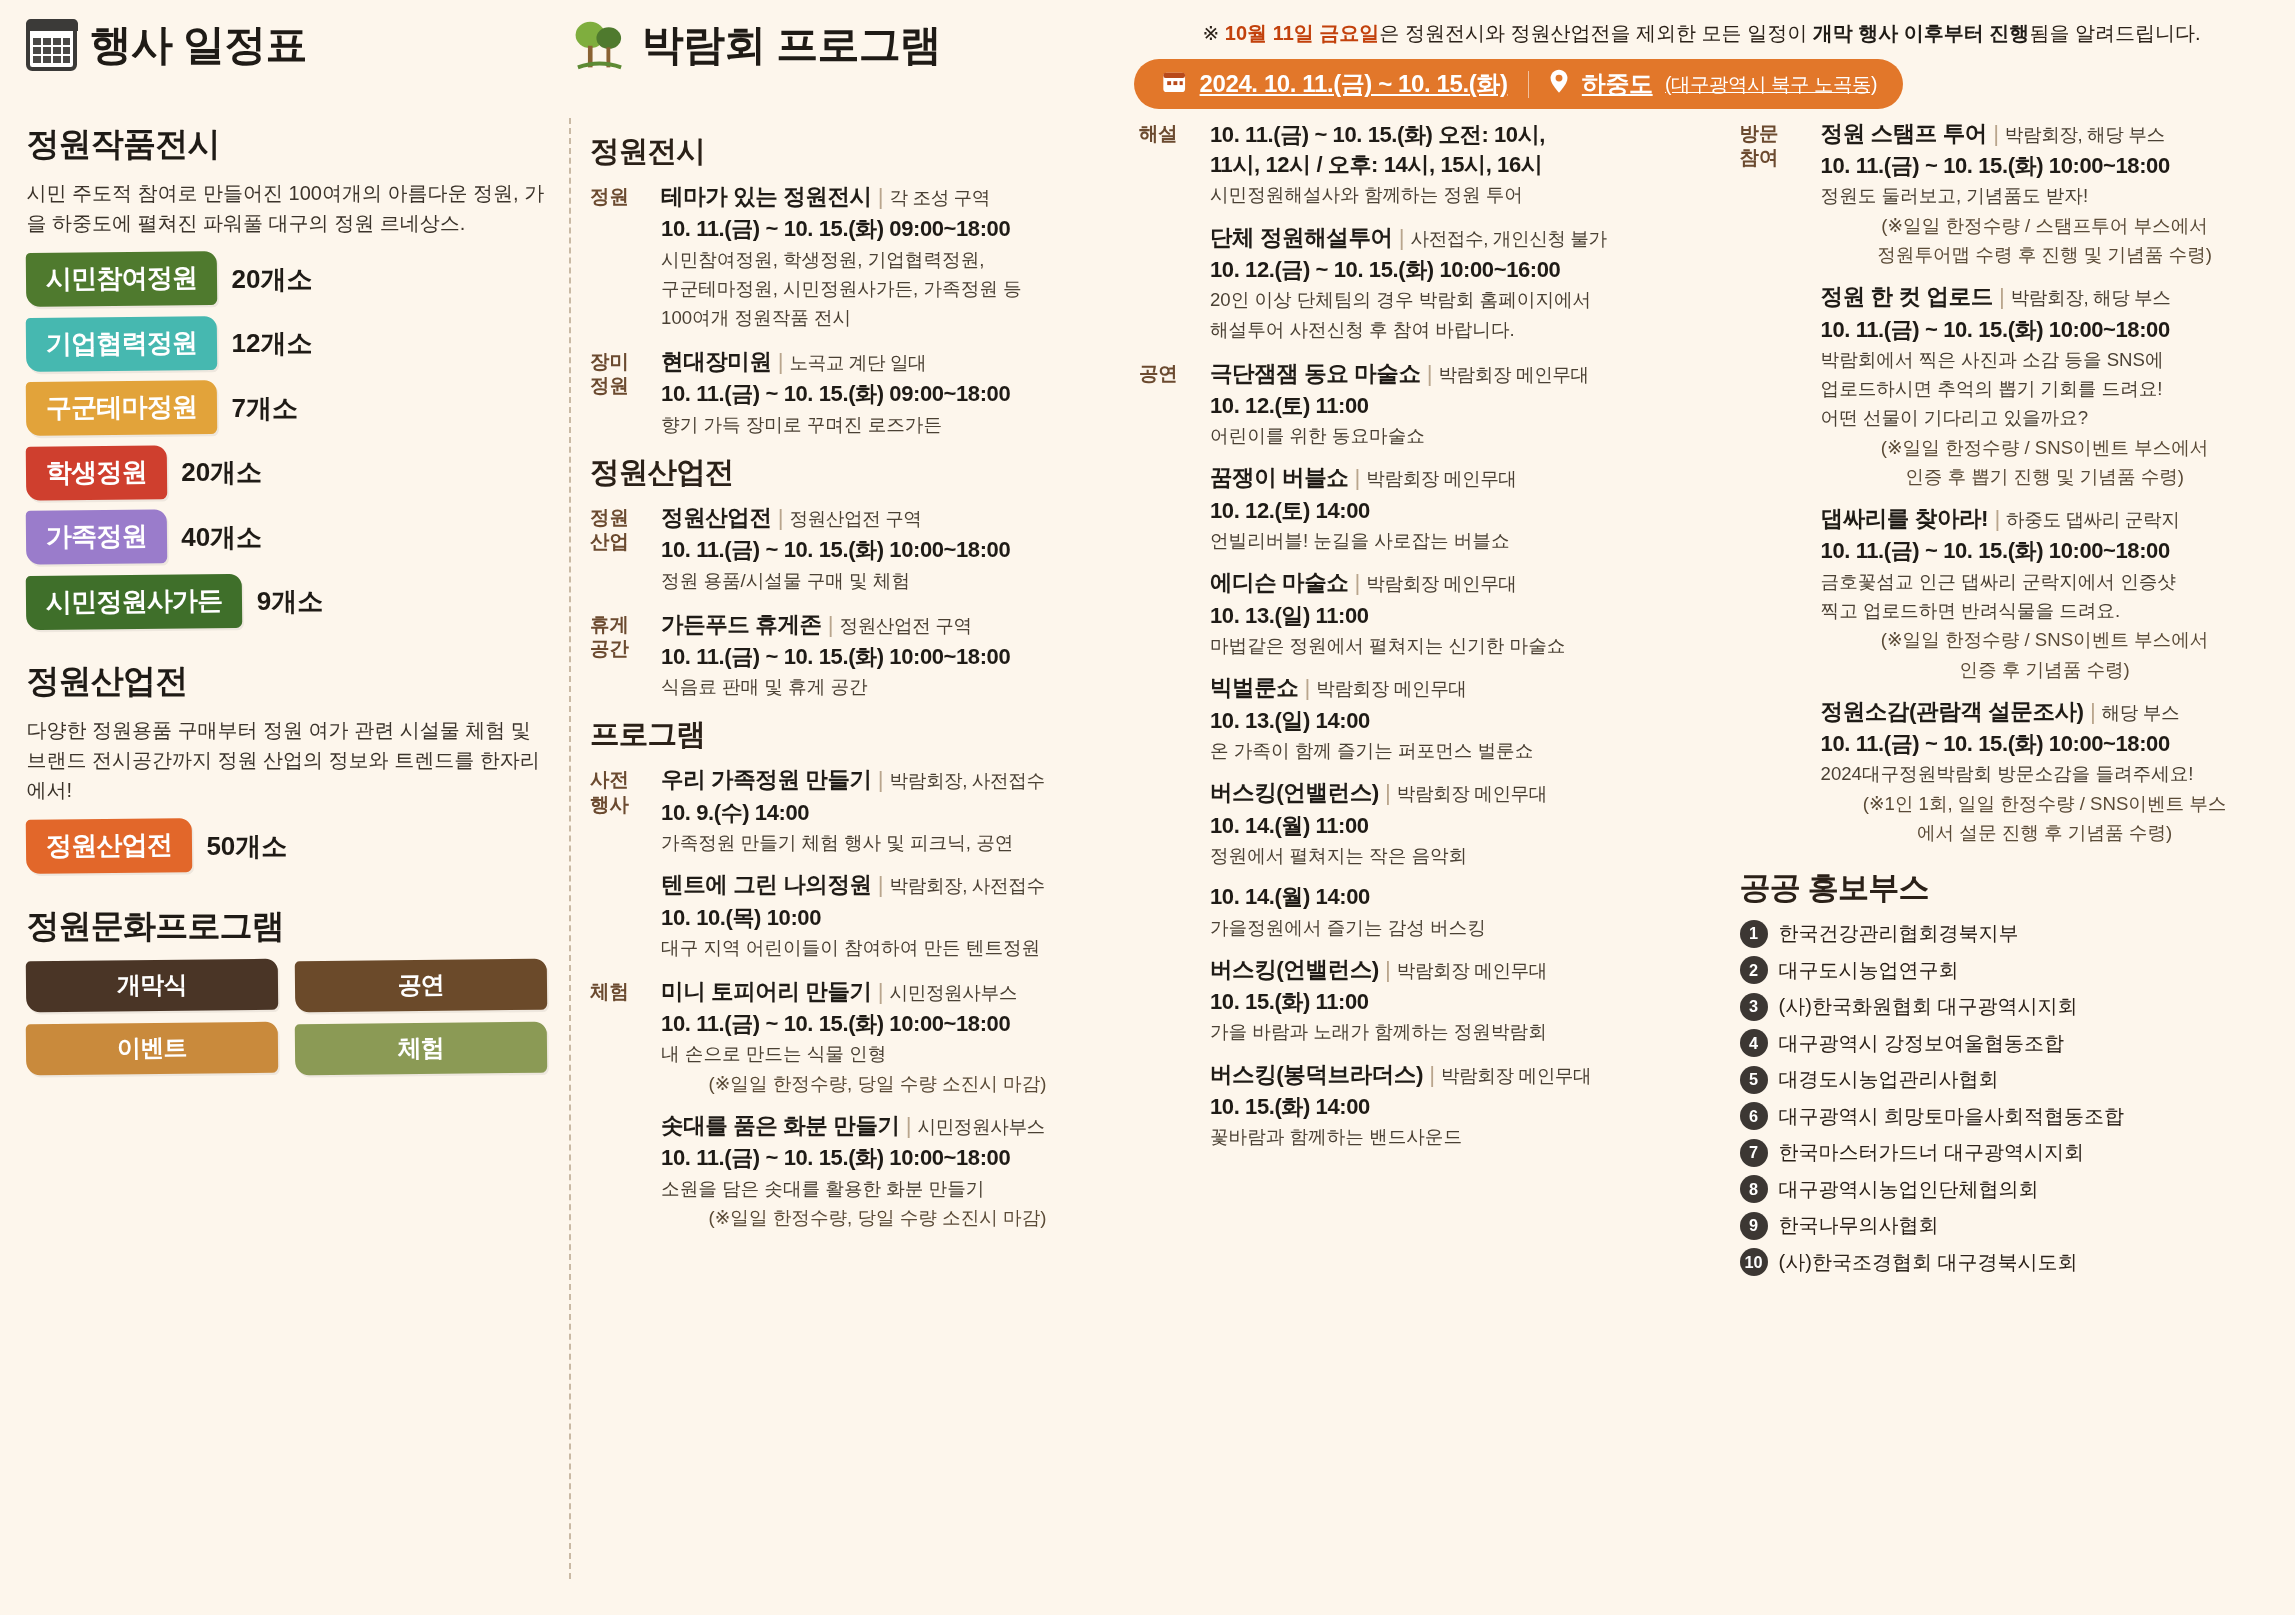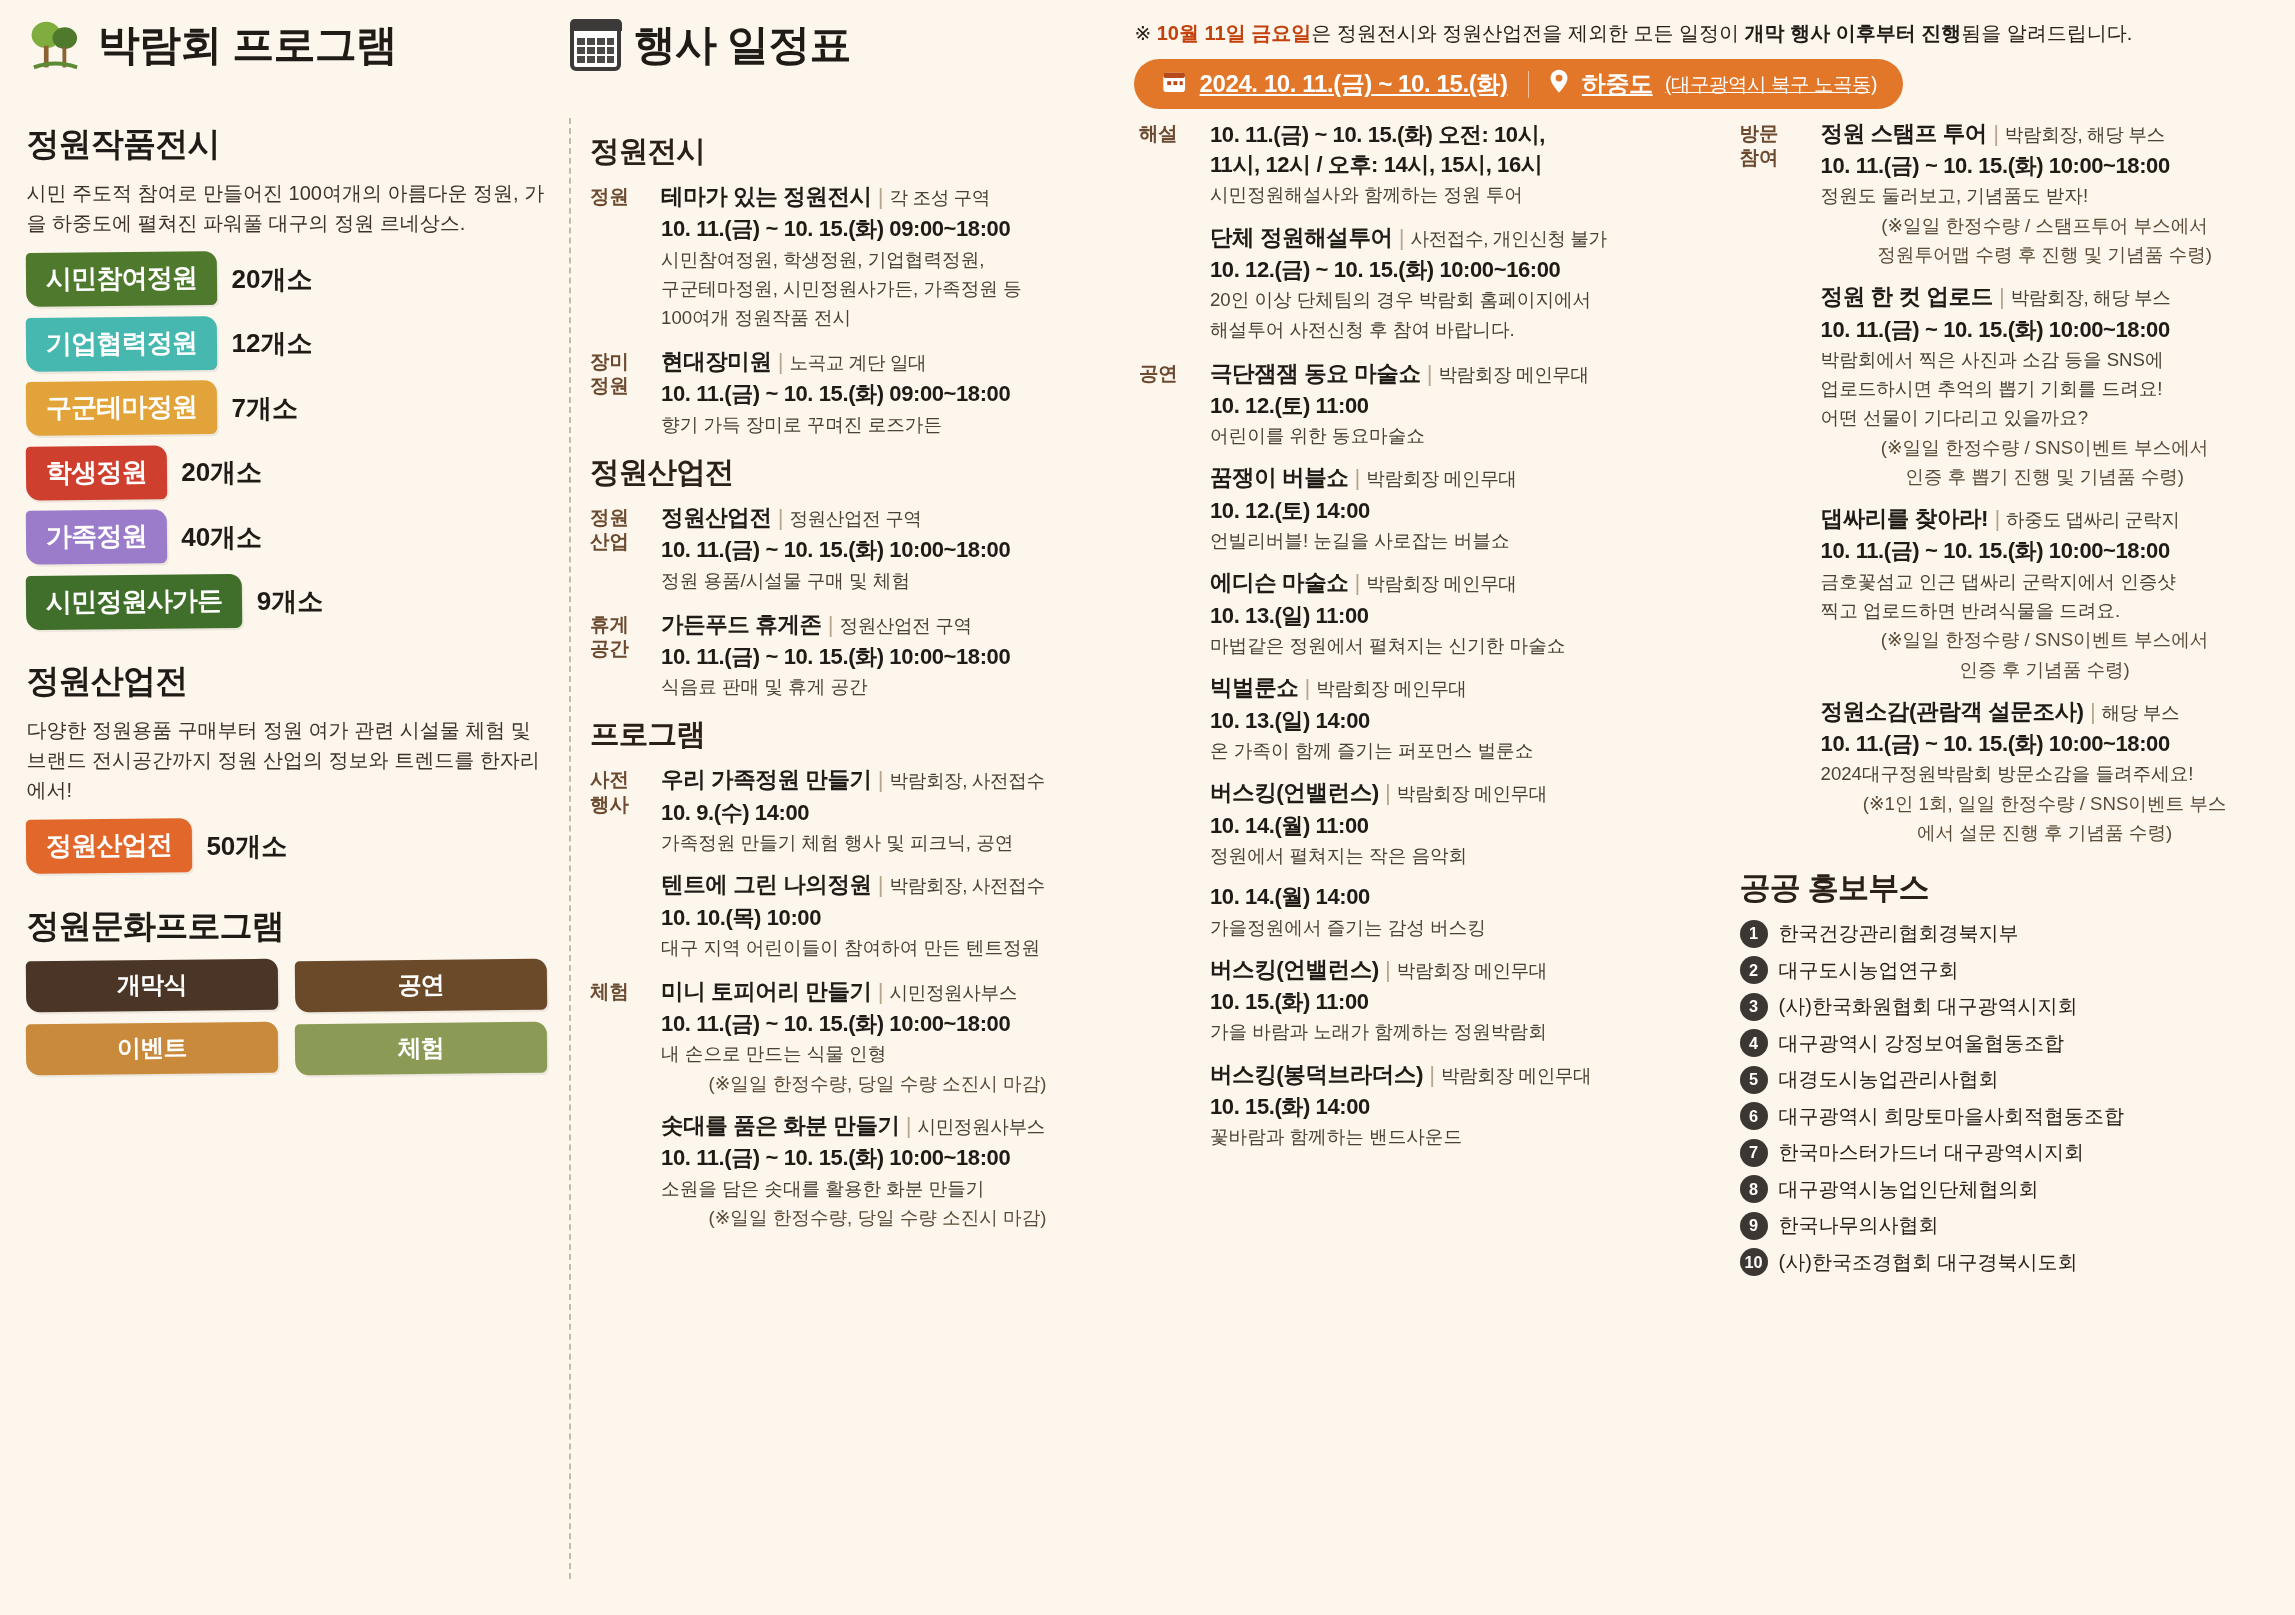--- a/index.html
+++ b/index.html
@@ -18,21 +18,21 @@
   .topbar { display:flex; align-items:flex-start; height: 93px; }
   .col-head { display:flex; align-items:center; gap:12.4px; }
   .head-title { font-size:42px; font-weight:bold; letter-spacing:-0.8px; color:#1f1b16;}
   .tree-icon { width:59px; height:54px; position:relative; }
   .cal-icon { width:51px; height:51px; border:4.7px solid #3b3a38; border-radius:6.2px; position:relative; background:#fff; }
   .cal-icon .top { position:absolute; left:-4.7px; right:-4.7px; top:-4.7px; height:12.4px; background:#3b3a38; border-radius:4.7px 4.7px 0 0;}
   .cal-grid { position:absolute; top:14px; left:3.1px; right:3.1px; bottom:3.1px; display:grid; grid-template-columns:repeat(4,1fr); grid-template-rows:repeat(3,1fr); gap:2.3px;}
   .cal-grid i { background:#4a4947; display:block; }
 
   .notice { flex:1; padding-left:20px; padding-top:3.1px; }
-  .notice-line { font-size:20px; color:#2b2118; white-space:nowrap; }
+  .notice-line { font-size:20px; color:#2b2118; white-space:nowrap;text-align:center; }
   .notice-line b { color:#c2410c; }
   .notice-line .dark { color:#1f1b16; font-weight:bold;}
   .pill {
     margin-top:12.4px; background:#e2772a; color:#fff; border-radius:31px;
     height:50px; display:flex; align-items:center; gap:12.4px; padding:0 26.4px; width:fit-content;
     font-size:24px; font-weight:bold; letter-spacing:-0.4px;text-decoration:underline;
   }
   .pill .sep { width:1.6px; height:26.4px; background:rgba(255,255,255,.55); margin:0 7.8px;}
   .pill .sub { font-weight:normal; font-size:19.4px; }
 
@@ -84,53 +84,53 @@
 </style>
 </head>
 <body>
 
 <div class="page">
 
   <div class="topbar">
 
     <div style="width:544px">
       <div class="col-head">
+        <span class="cal-icon">
+          <span class="top"></span>
+          <span class="cal-grid">
+              <i></i>
+              <i></i>
+              <i></i>
+              <i></i>
+              <i></i>
+              <i></i>
+              <i></i>
+              <i></i>
+              <i></i>
+              <i></i>
+              <i></i>
+              <i></i>
+            </span>
+        </span>
+        <span class="head-title">행사 일정표</span>
+      </div>
+    </div>
+
+    <div style="width:544px">
+      <div class="col-head">
         <span class="tree-icon">
           <svg viewBox="0 0 76 70" width="59" height="54">
             <ellipse cx="26" cy="22" rx="19" ry="17" fill="#7fae3e"></ellipse>
             <ellipse cx="50" cy="26" rx="16" ry="14" fill="#4f7a2e"></ellipse>
             <rect x="23" y="36" width="6" height="28" fill="#8a6233"></rect>
             <rect x="47" y="38" width="5" height="26" fill="#8a6233"></rect>
             <path d="M10 64 q28 -10 56 0" stroke="#5d8a34" stroke-width="5" fill="none"></path>
           </svg>
         </span>
         <span class="head-title">박람회 프로그램</span>
-      </div>
-    </div>
-
-    <div style="width:544px">
-      <div class="col-head">
-        <span class="cal-icon">
-          <span class="top"></span>
-          <span class="cal-grid">
-              <i></i>
-              <i></i>
-              <i></i>
-              <i></i>
-              <i></i>
-              <i></i>
-              <i></i>
-              <i></i>
-              <i></i>
-              <i></i>
-              <i></i>
-              <i></i>
-            </span>
-        </span>
-        <span class="head-title">행사 일정표</span>
       </div>
     </div>
 
     <div class="notice">
       <div class="notice-line">
         <span>※</span>
         <b>10월 11일 금요일</b><span>은 정원전시와 정원산업전을 제외한 모든 일정이</span>
         <span class="dark">개막 행사 이후부터 진행</span><span>됨을 알려드립니다.</span>
       </div>
       <div class="pill">

